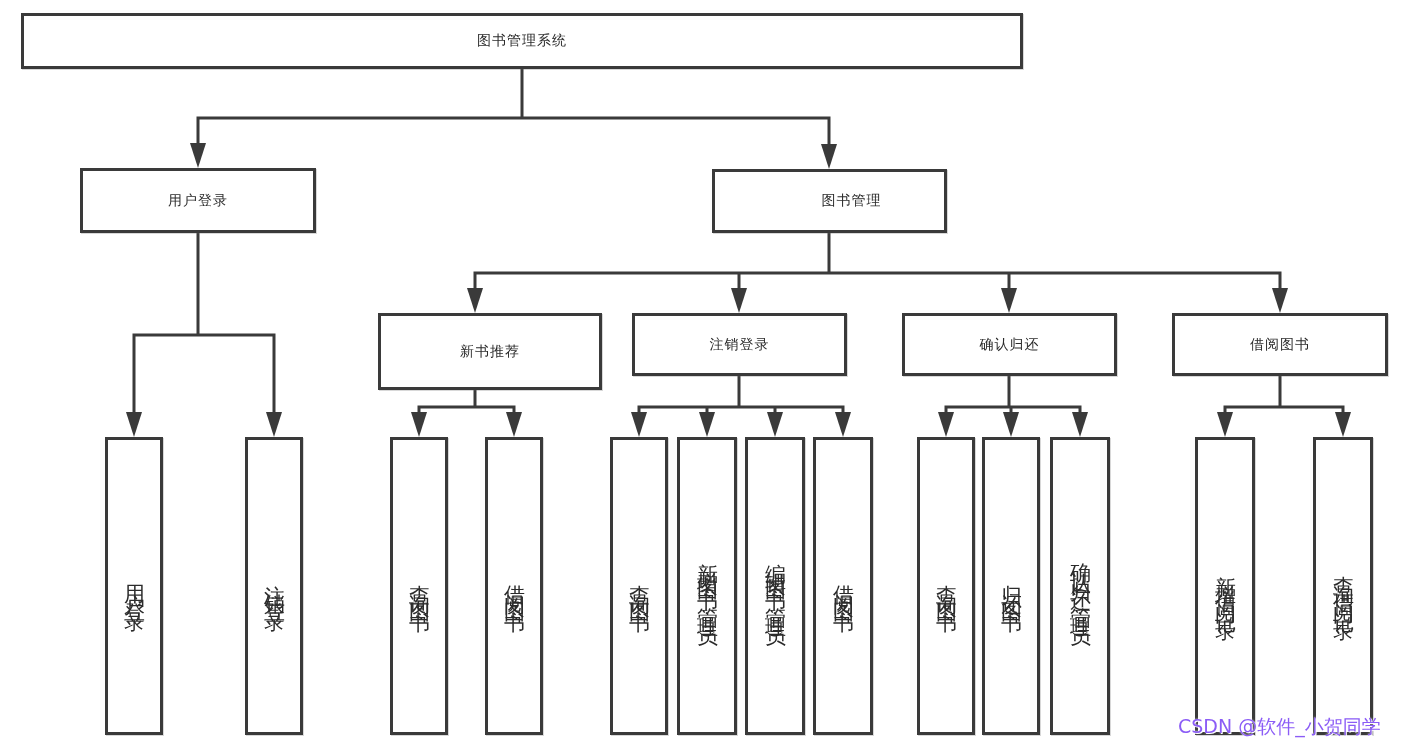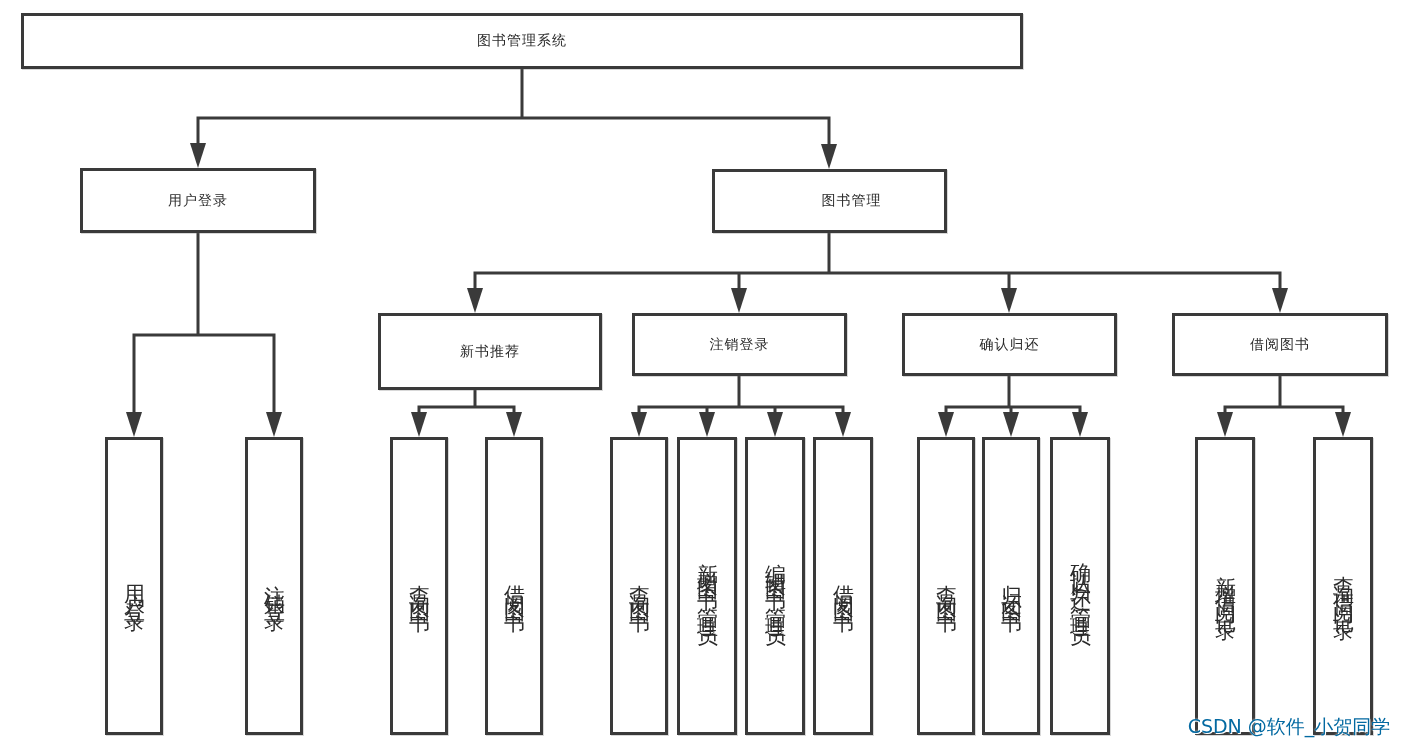--- a/index.html
+++ b/index.html
@@ -44,23 +44,23 @@
     font-size: 21px;
     letter-spacing: 9px;
     line-height: 1;
     white-space: nowrap;
   }
   .watermark {
     position: absolute;
     left: 1178px;
     top: 714px;
     width: 222px;
-    text-align: center;
+    text-align: left;
     font-size: 19px;
-    color: #0369a1;
+    color: #8b5cf6;
     white-space: nowrap;
     text-shadow: 0 0 2px #ffffff, 1px 1px 0 #ffffff;
     z-index: 5;
   }
 </style>
 </head>
 <body>
 
 <div id="canvas">
 

